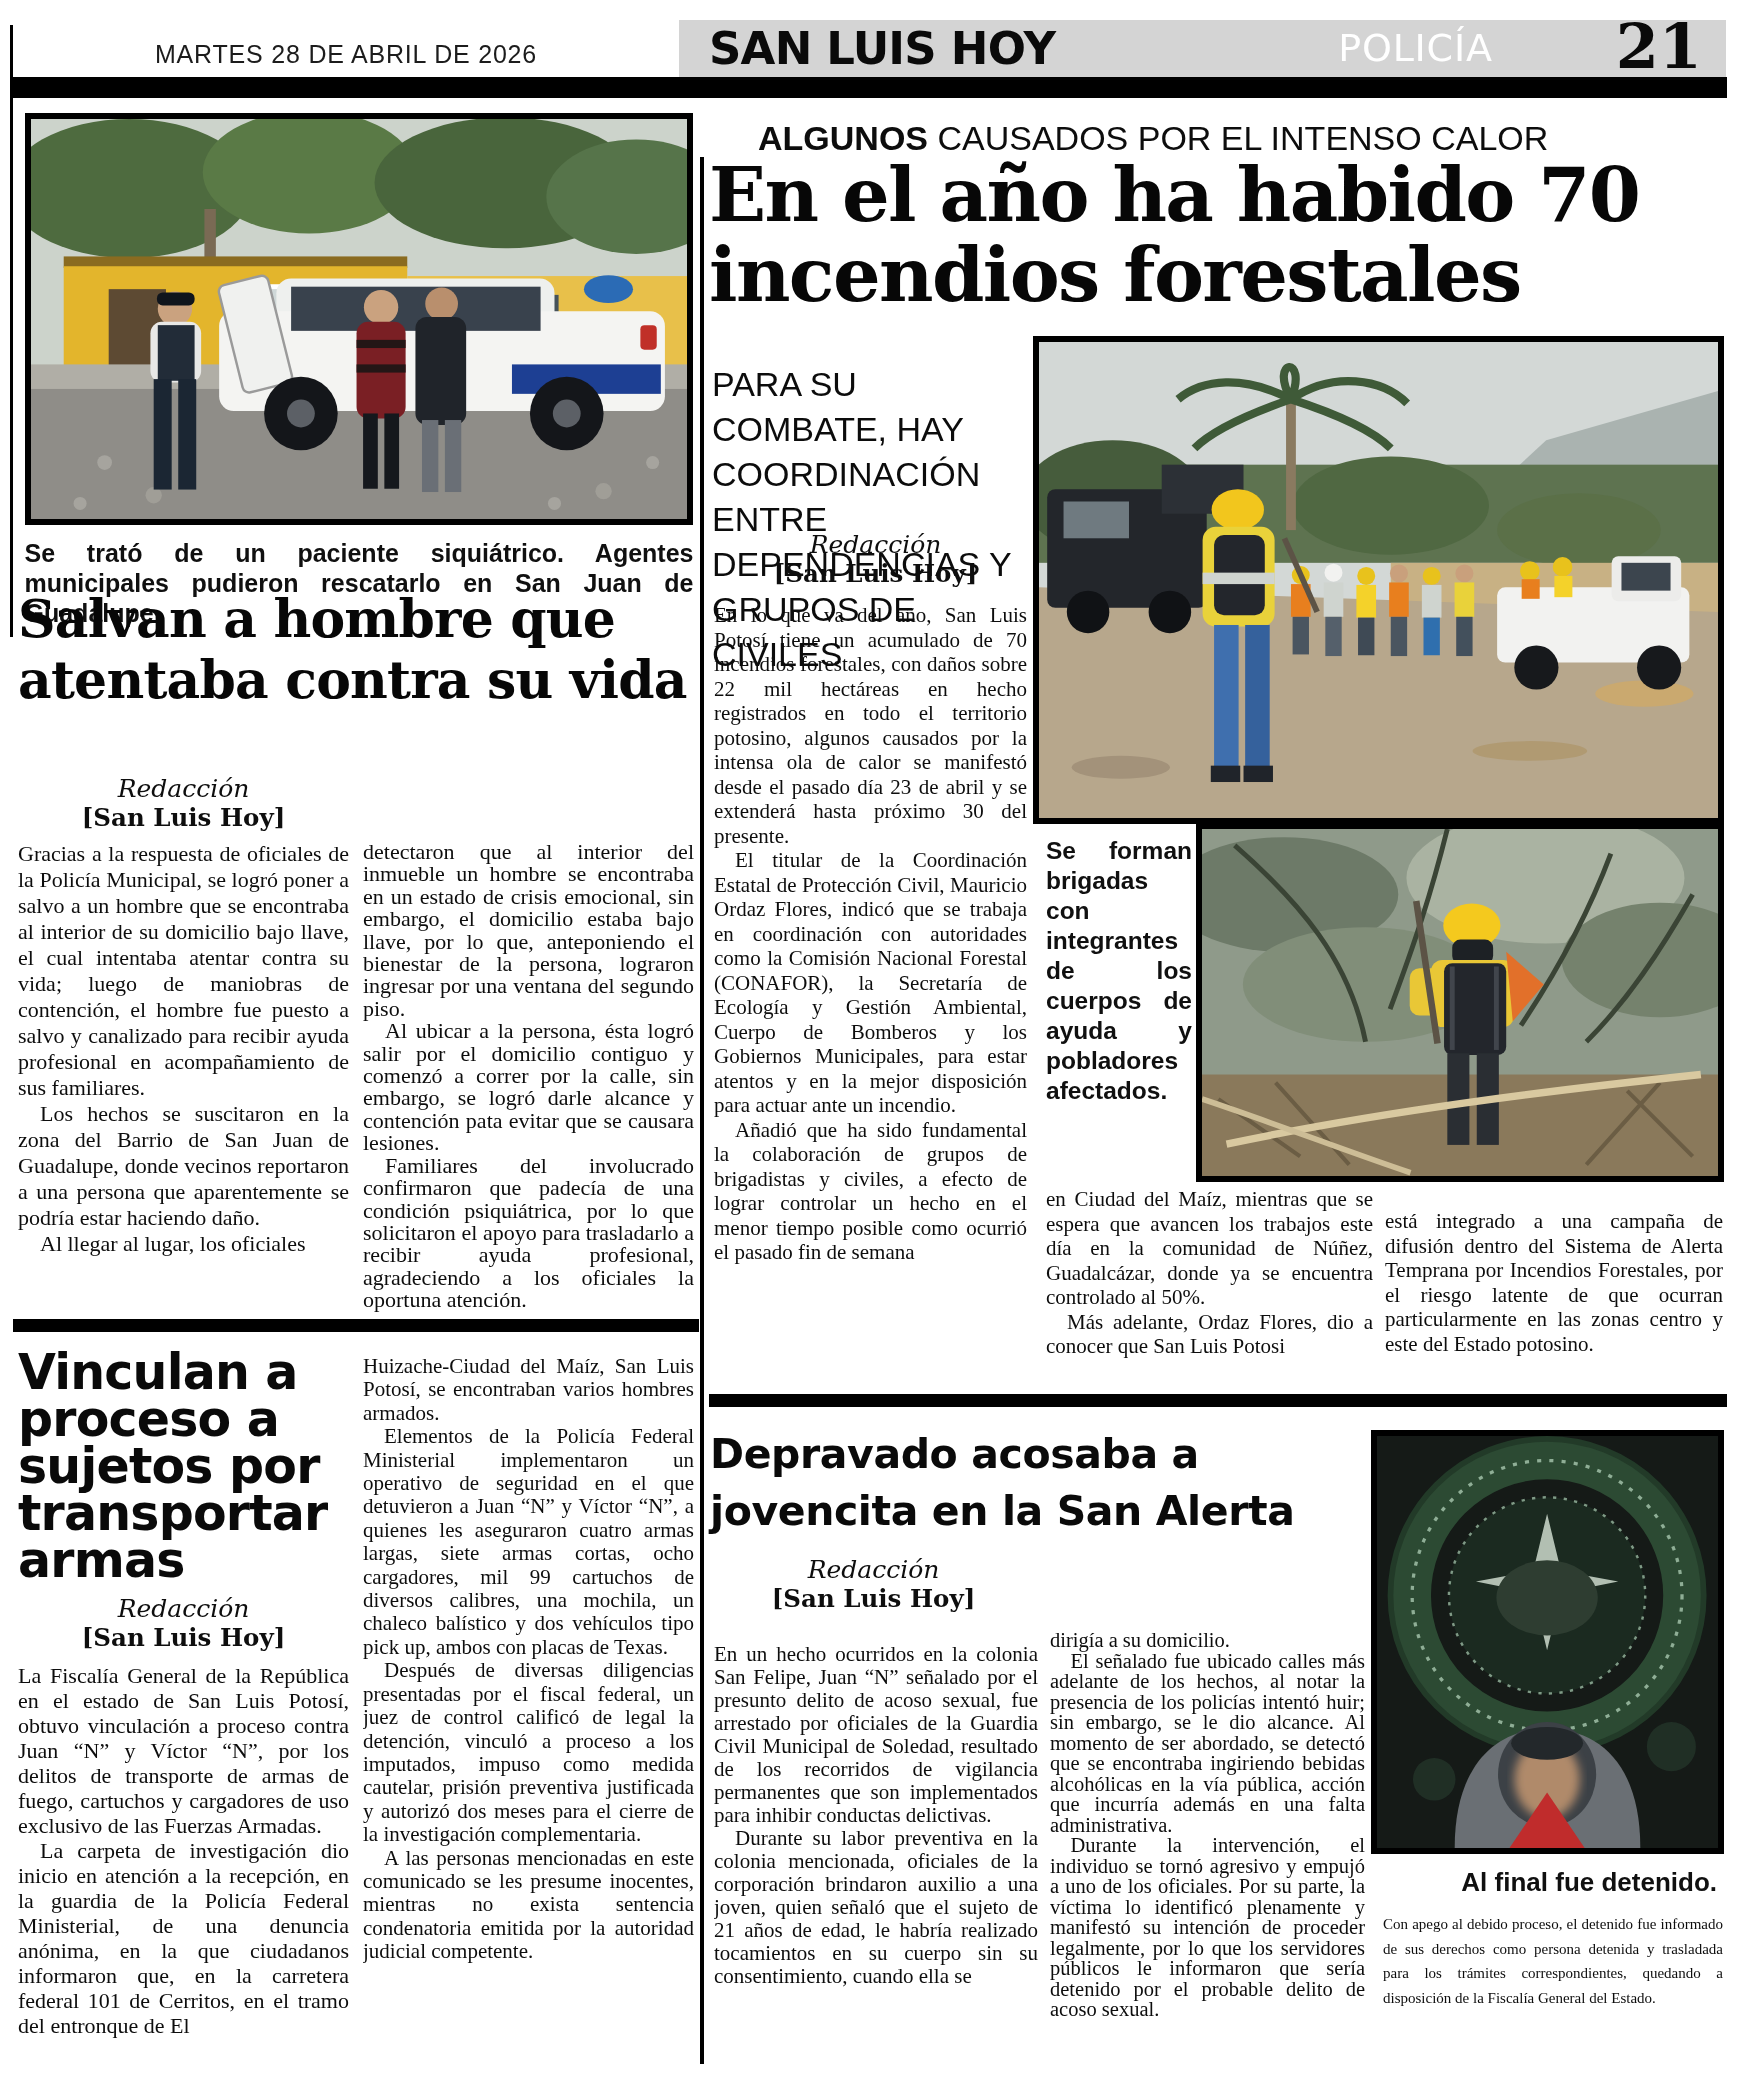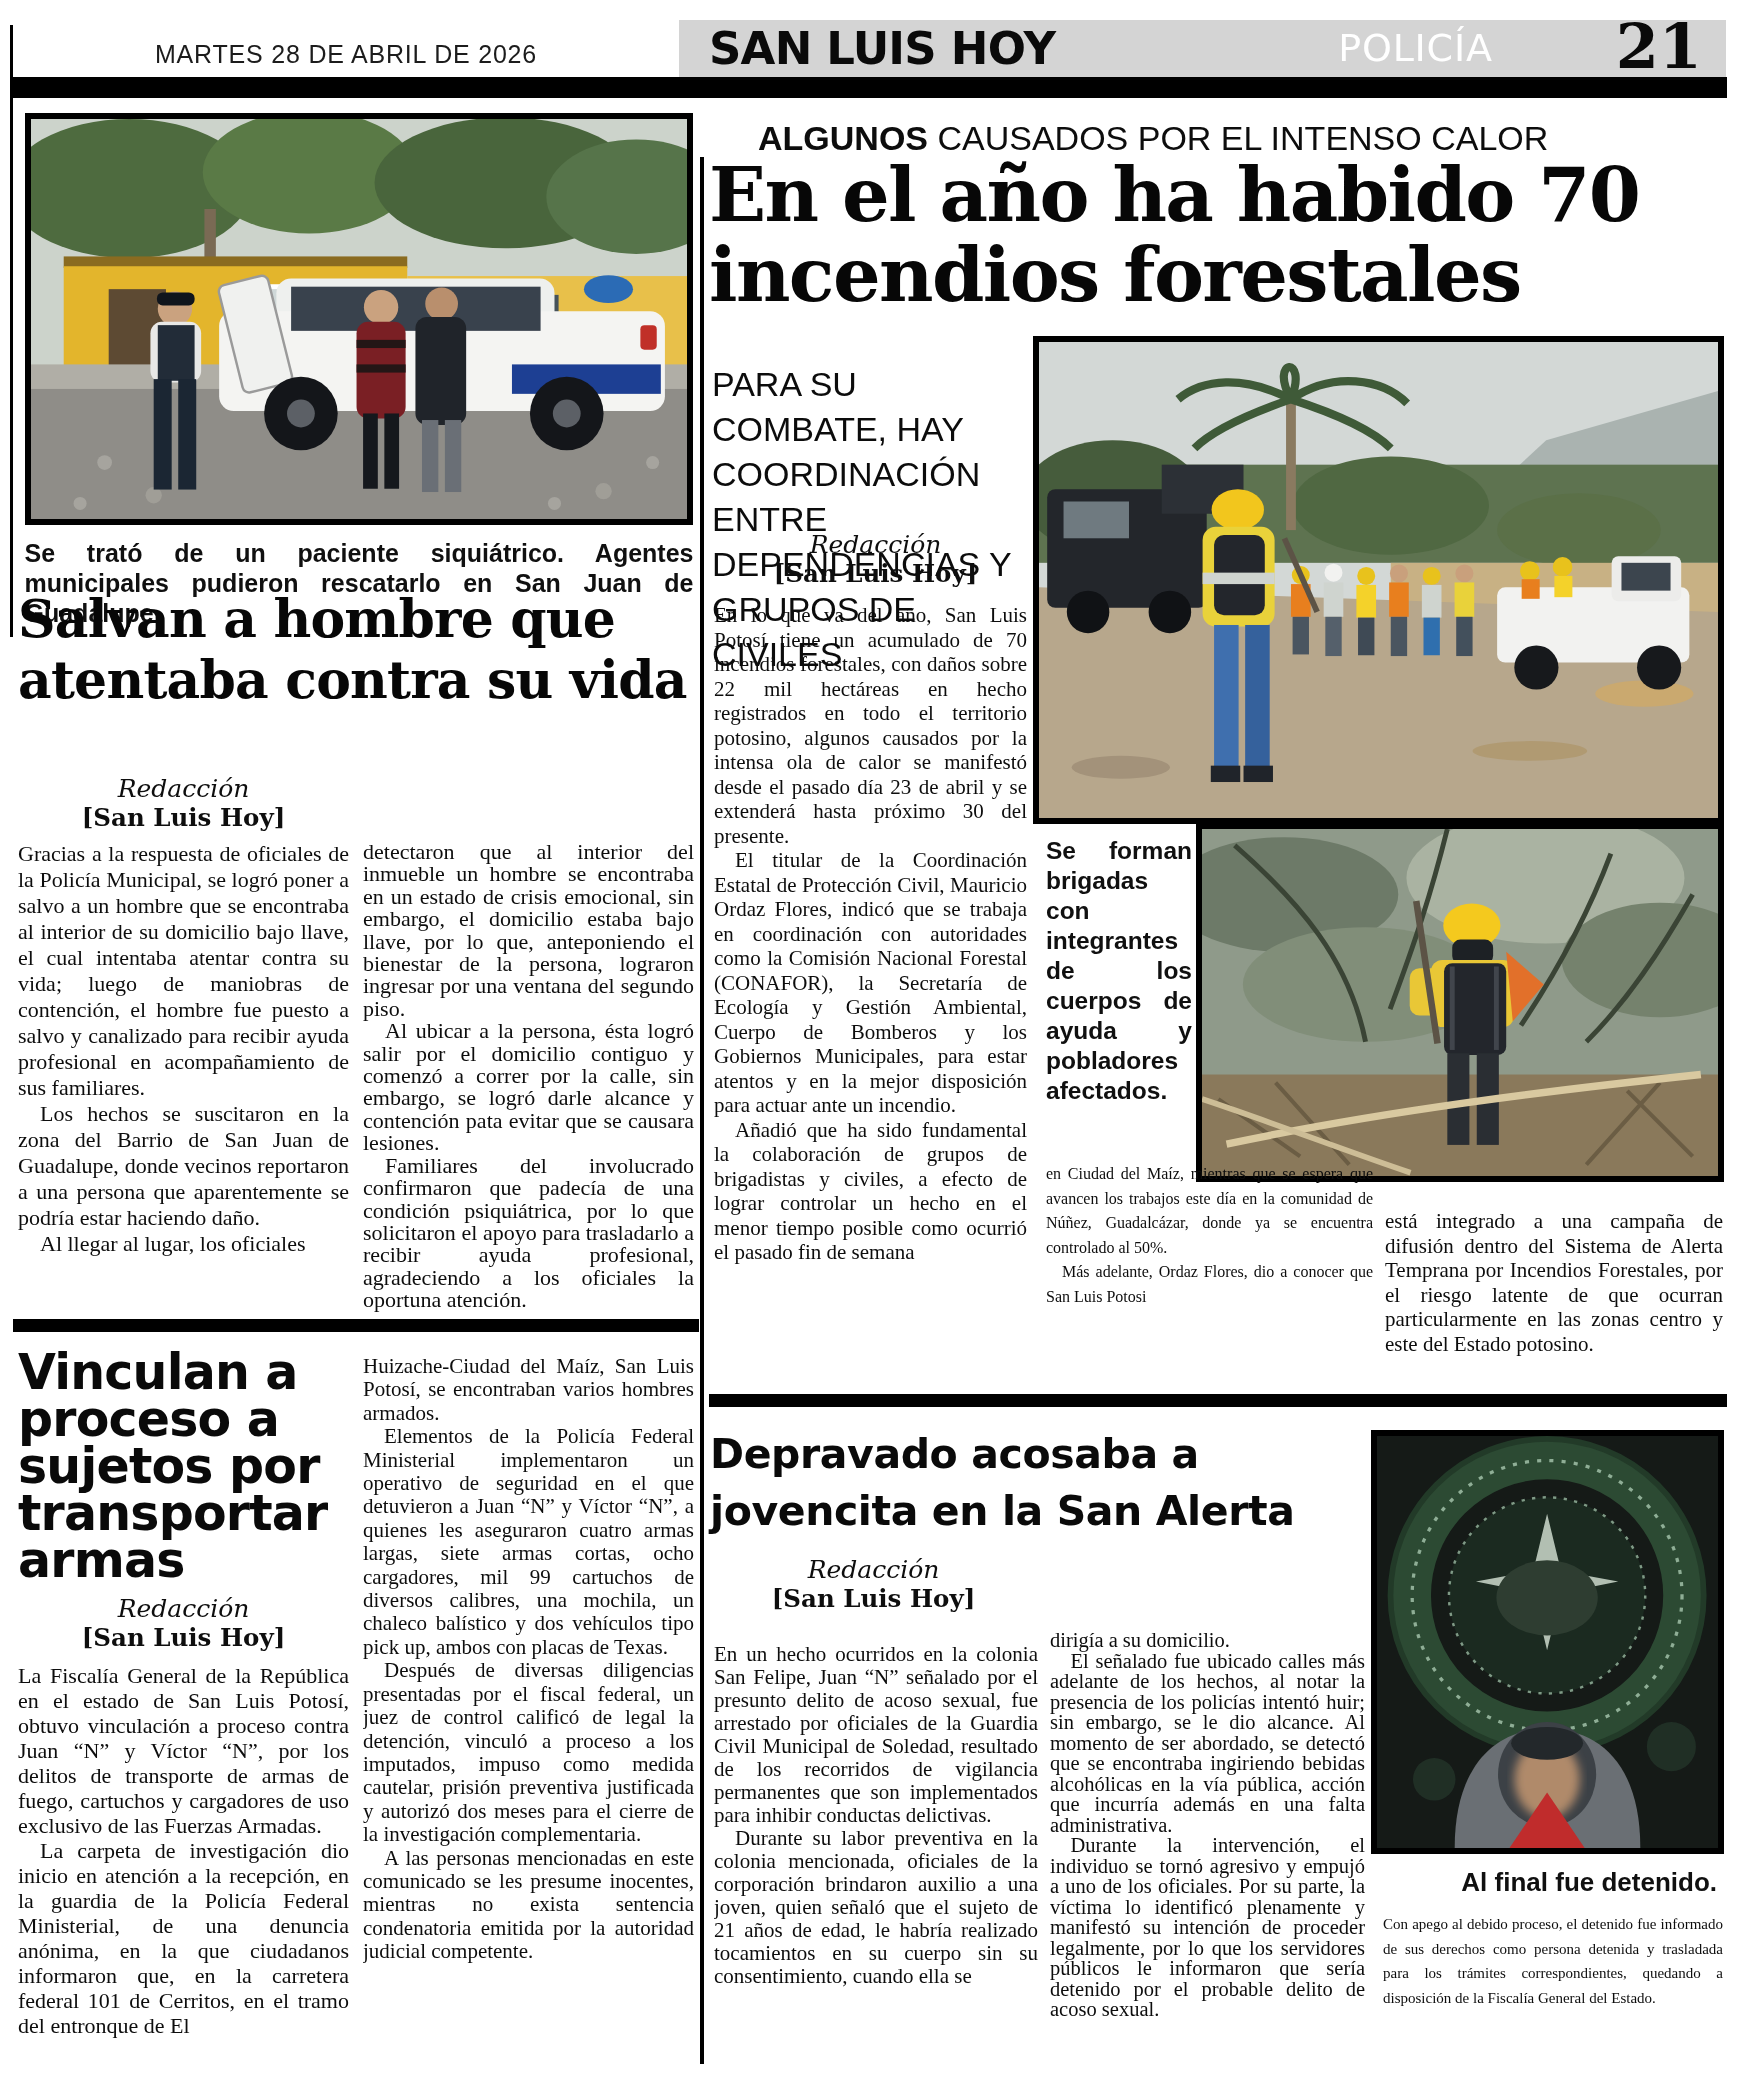--- a/index.html
+++ b/index.html
@@ -224,21 +224,21 @@
       <line x1="360" y1="168" x2="360" y2="270" stroke="#41454c" stroke-width="6"></line>
       <path d="M372,150 L418,190 L380,235 Z" fill="#e2702a"></path>
       <rect x="300" y="274" width="27" height="112" fill="#2a2e33"></rect>
       <rect x="336" y="274" width="27" height="112" fill="#2a2e33"></rect>
       <line x1="262" y1="88" x2="288" y2="262" stroke="#5c5346" stroke-width="8"></line>
       <path d="M30,385 C220,345 420,320 610,300" stroke="#d9c9a0" stroke-width="9" fill="none"></path>
       <path d="M0,330 C90,360 180,395 255,420" stroke="#cdbd96" stroke-width="7" fill="none"></path>
     </svg>
   </div>
 
-  <div class="abs body-col" style="left:1046px;top:1162px;width:327px;height:183px;font-size:16px;line-height:24.5px;">en Ciudad del Maíz, mientras que se espera que avancen los trabajos este día en la comunidad de Núñez, Guadalcázar, donde ya se encuentra controlado al 50%.
+  <div class="abs body-col" style="left:1046px;top:1187px;width:327px;height:183px;font-size:21px;line-height:24.5px;">en Ciudad del Maíz, mientras que se espera que avancen los trabajos este día en la comunidad de Núñez, Guadalcázar, donde ya se encuentra controlado al 50%.
  Más adelante, Ordaz Flores, dio a conocer que San Luis Potosi</div>
   <div class="abs body-col" style="left:1385px;top:1209px;width:338px;height:183px;font-size:21px;line-height:24.5px;">está integrado a una campaña de difusión dentro del Sistema de Alerta Temprana por Incendios Forestales, por el riesgo latente de que ocurran particularmente en las zonas centro y este del Estado potosino.</div>
 
   <div class="abs bar" style="left:709px;top:1394px;width:1018px;height:13px;"></div>
 
   <div class="abs headline-sans" style="left:710px;top:1426px;width:655px;font-size:41px;line-height:57px;letter-spacing:-0.4px;">Depravado acosaba a jovencita en la San Alerta</div>
 
   <div class="abs byline" style="left:710px;top:1555px;width:327px;">
     <div class="name">Redacción</div>
     <div class="credit">[San Luis Hoy]</div>

